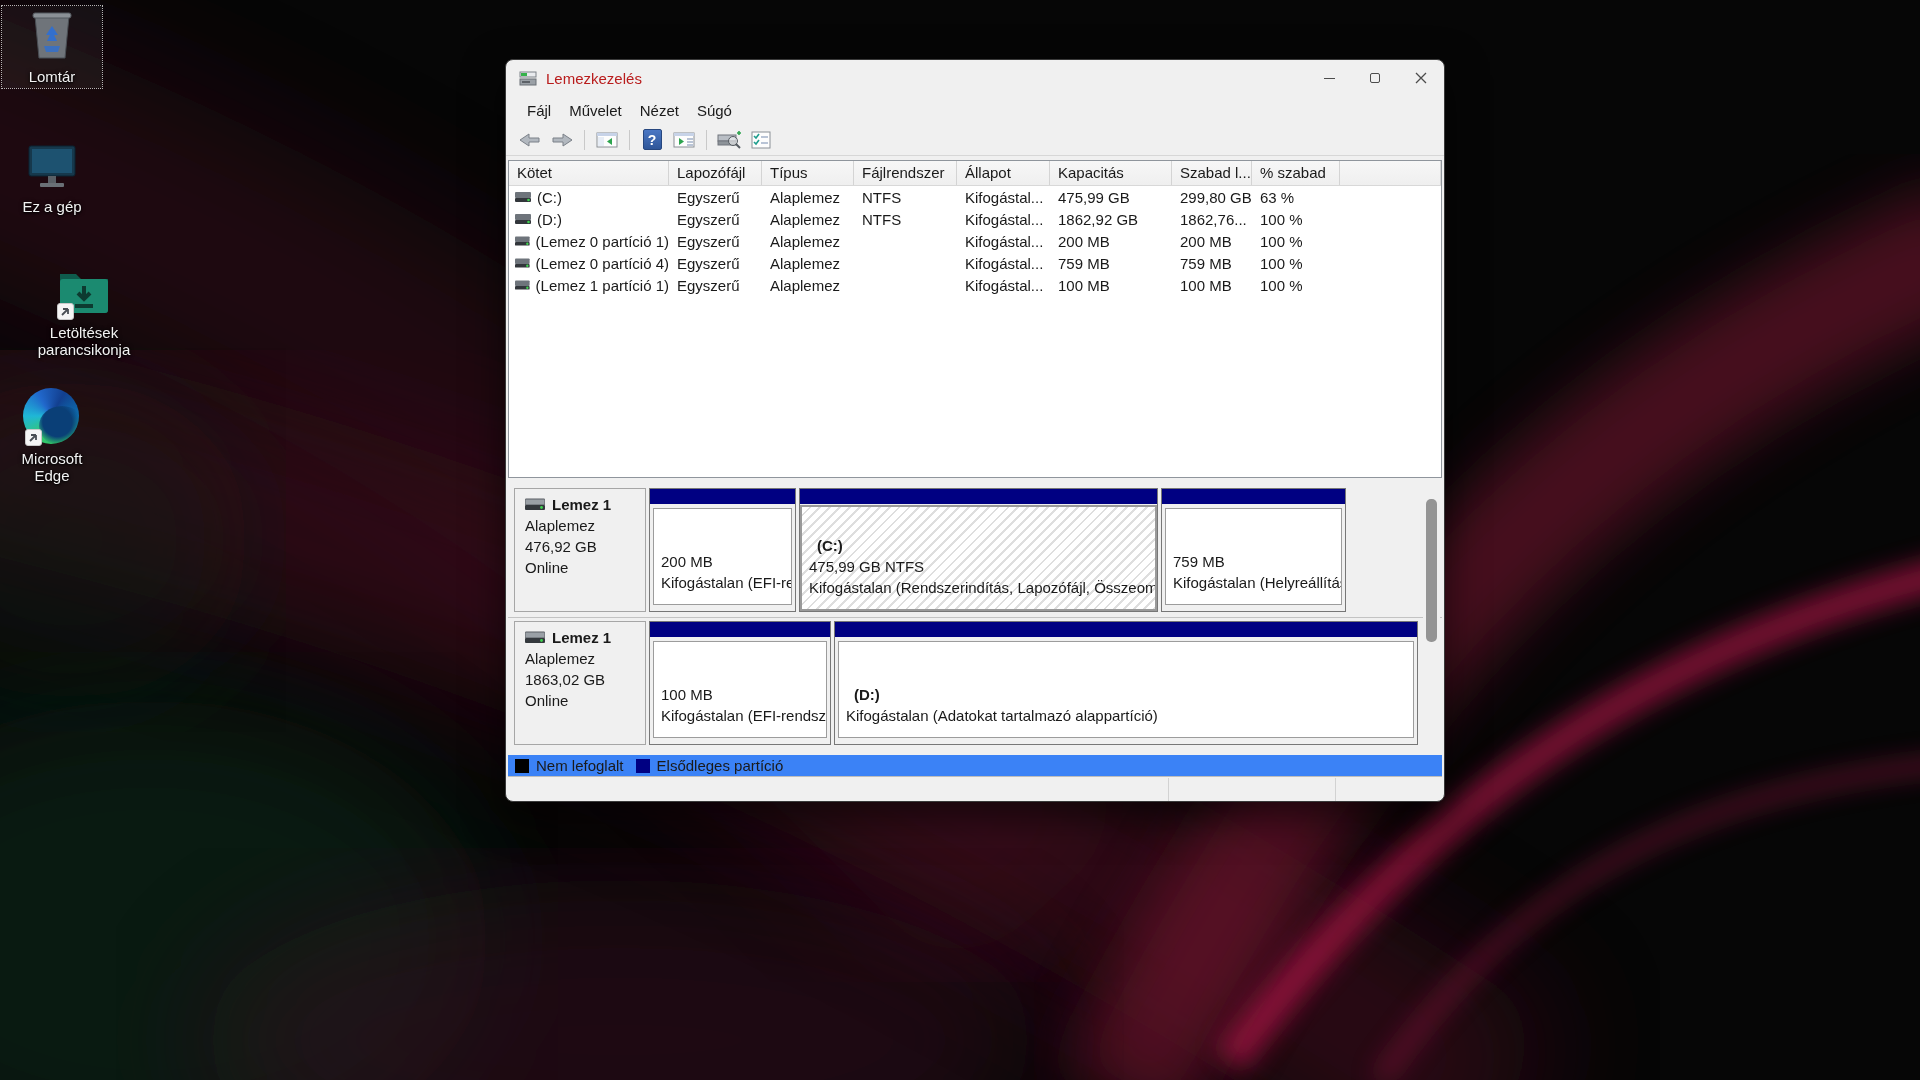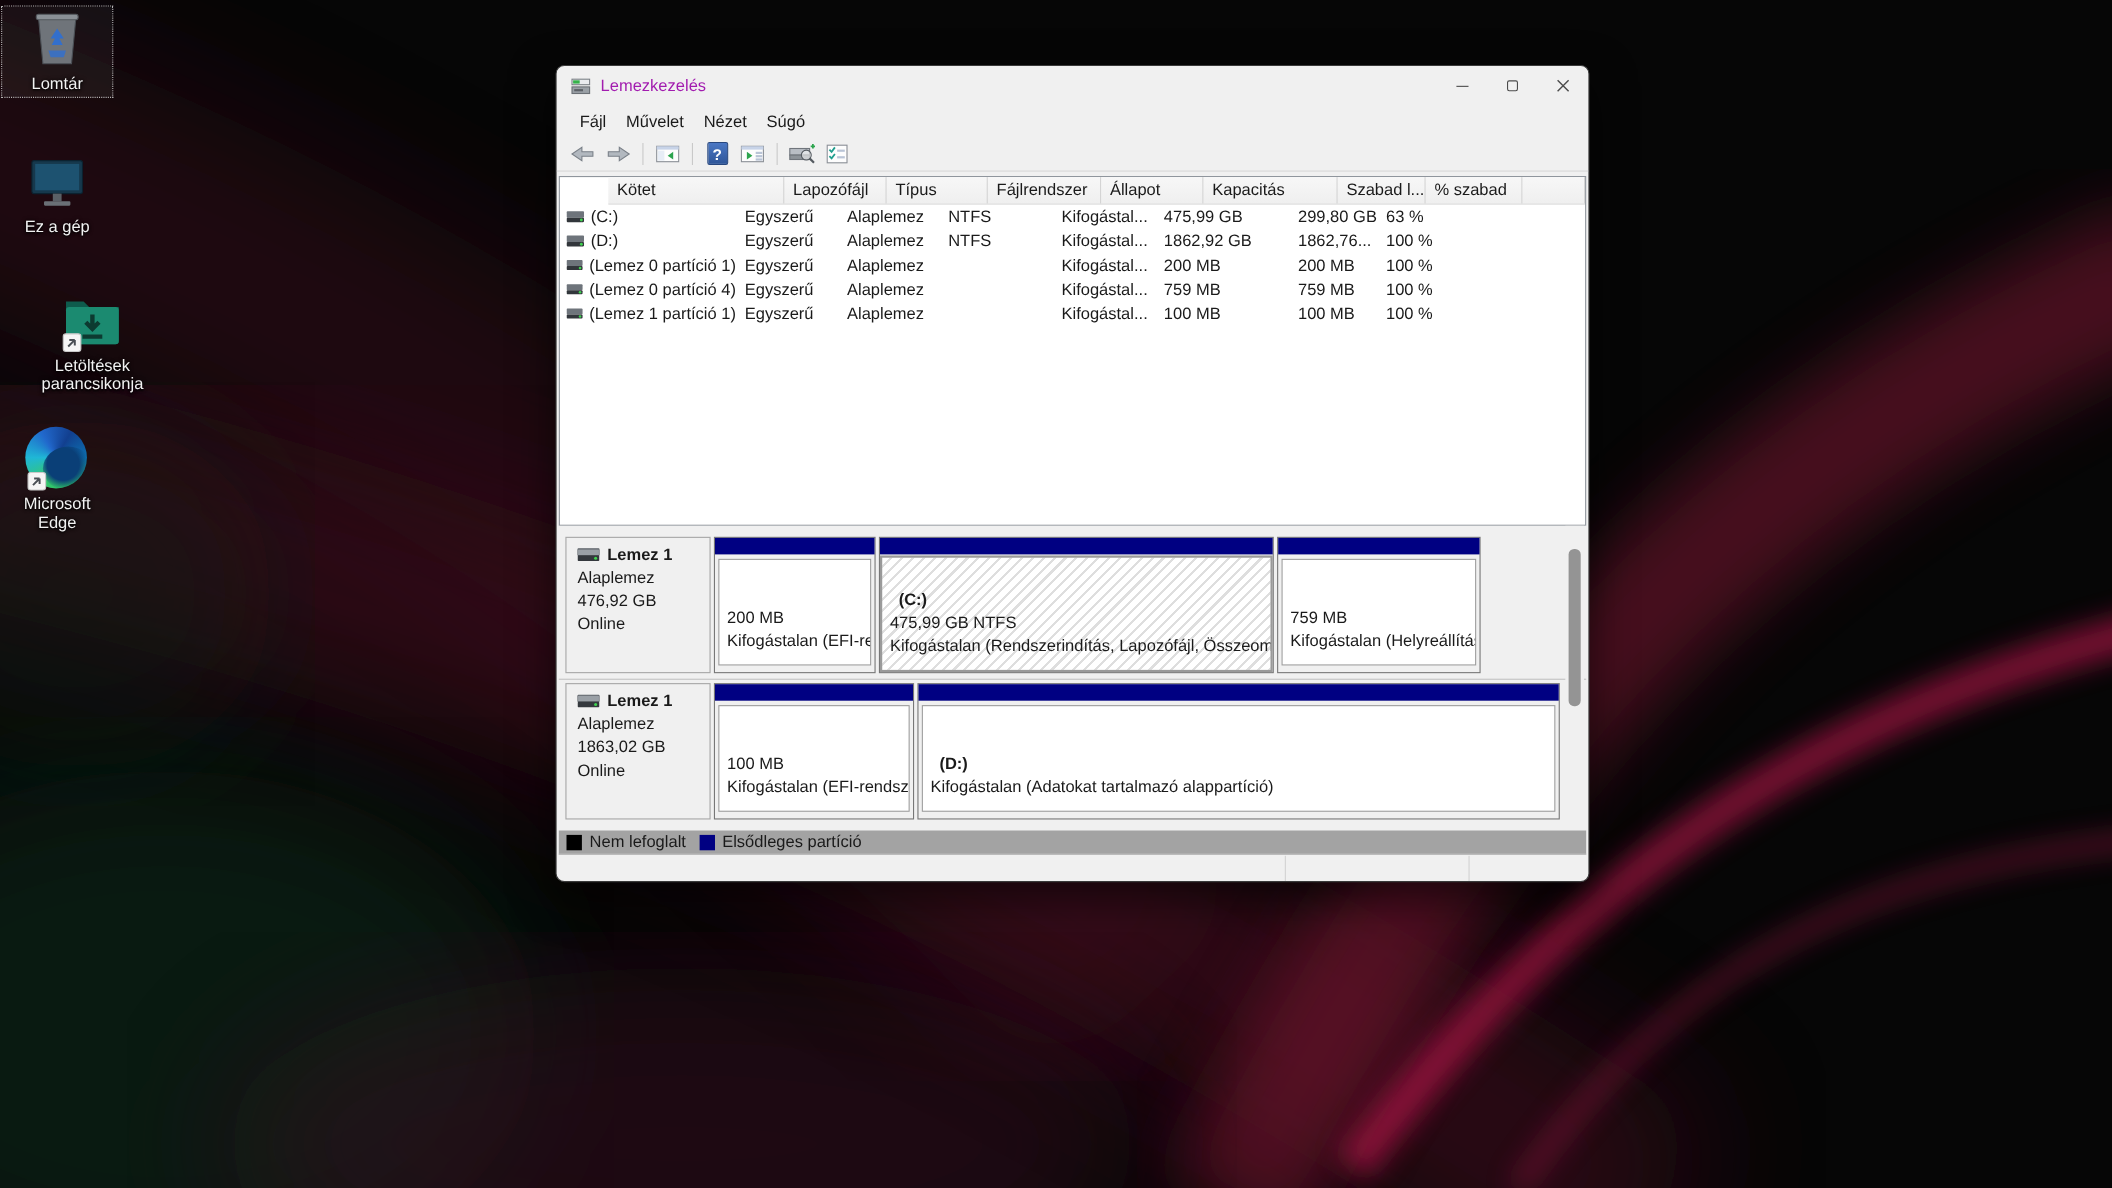--- a/index.html
+++ b/index.html
@@ -25,41 +25,41 @@
   .edge-ball::after { content:""; position:absolute; left:16px; top:18px; width:46px; height:40px;
     border-radius:50%; background:radial-gradient(circle at 40% 40%, #0a3f77 0 40%, transparent 62%); }
 
   
   .window { position:absolute; left:505px; top:59px; width:940px; height:743px;
     background:#f0f0f0; border:1px solid #3a3a3a; border-radius:8px;
     box-shadow:0 14px 40px rgba(0,0,0,.6); overflow:hidden; font-size:15px; color:#1a1a1a; }
 
   .titlebar { height:36px; display:flex; align-items:center; }
   .title-left { display:flex; align-items:center; gap:8px; padding-left:13px; flex:1; }
-  .title-text { color:#a21caf; font-size:15px; }
+  .title-text { color:#b91c1c; font-size:15px; }
   .caption-btn { width:46px; height:36px; display:flex; align-items:center; justify-content:center; }
   .glyph-min { width:11px; height:1px; background:#4c4c4c; display:block; }
   .glyph-max { width:10px; height:10px; border:1px solid #4c4c4c; border-radius:2px; display:block; }
 
   .menubar { height:28px; display:flex; align-items:center; padding-left:12px; }
   .menu-item { padding:3px 9px; }
 
   .toolbar { height:32px; display:flex; align-items:center; padding-left:10px; gap:4px;
     border-bottom:1px solid #d7d7d7; }
   .tb-btn { width:28px; height:26px; display:flex; align-items:center; justify-content:center; }
   .tb-sep { width:1px; height:20px; background:#c9c9c9; margin:0 4px; }
   .help-box { width:19px; height:21px; background:linear-gradient(#4a77c4,#2f5699);
     border:1px solid #27477f; border-radius:2px; color:#fff; font-weight:bold;
     font-size:14px; display:flex; align-items:center; justify-content:center; }
 
   
   .volume-list { position:absolute; left:2px; right:2px; top:100px; height:318px;
     background:#fff; border:1px solid #8f959c; overflow:hidden; }
   .vl-header { display:flex; height:25px; background:linear-gradient(#f7f7f7,#efefef);
-    border-bottom:1px solid #d8d8d8;margin-left:44px; }
+    border-bottom:1px solid #d8d8d8; }
   .vlh-cell { border-right:1px solid #d4d4d4; padding:3px 0 0 8px; white-space:nowrap; overflow:hidden; }
   .vl-row { display:flex; height:22px; align-items:center; }
   .vl-cell { padding-left:8px; white-space:nowrap; overflow:hidden; flex-shrink:0; }
   .c0{width:160px;} .c1{width:93px;} .c2{width:92px;} .c3{width:103px;}
   .c4{width:93px;} .c5{width:122px;} .c6{width:80px;} .c7{width:88px;} .cf{flex:1;}
   .vol-name { display:flex; align-items:center; gap:6px; padding-left:6px; }
 
   
   .disk-pane { position:absolute; left:2px; right:2px; top:418px; height:277px; background:#f0f0f0; }
   .disk-row { position:absolute; left:0; right:0; height:124px; }
@@ -76,21 +76,21 @@
   .partition.selected .pt-body { left:0; right:0; top:16px; bottom:0; border:2px solid #9a9a9a;
     background:repeating-linear-gradient(135deg,#ffffff 0 5px,#dedede 5px 7px); }
   .pt-title { font-weight:bold; padding-left:8px; }
 
   .v-scrollbar { position:absolute; right:2px; top:0; bottom:0; width:17px; background:#f0f0f0; }
   .v-thumb { position:absolute; left:3px; top:21px; width:11px; height:143px;
     background:#949494; border-radius:5px; }
 
   
   .legend-bar { position:absolute; left:2px; right:2px; top:695px; height:22px;
-    display:flex; align-items:center; gap:12px; padding-left:7px; background:#a3a3a3;
+    display:flex; align-items:center; gap:12px; padding-left:7px; background:#3b82f6;
     border-bottom:1px solid #bdbdbd; }
   .legend-item { display:flex; align-items:center; gap:7px; }
   .legend-swatch { width:14px; height:14px; display:inline-block; }
   .status-bar { position:absolute; left:0; right:0; top:718px; bottom:0; display:flex; }
   .sb-cell { border-right:1px solid #d2d2d2; }
   .sb-cell:last-child { border-right:none; }
   .s0{width:663px;} .s1{width:167px;} .s2{flex:1;}
 </style>
 </head>
 <body>

